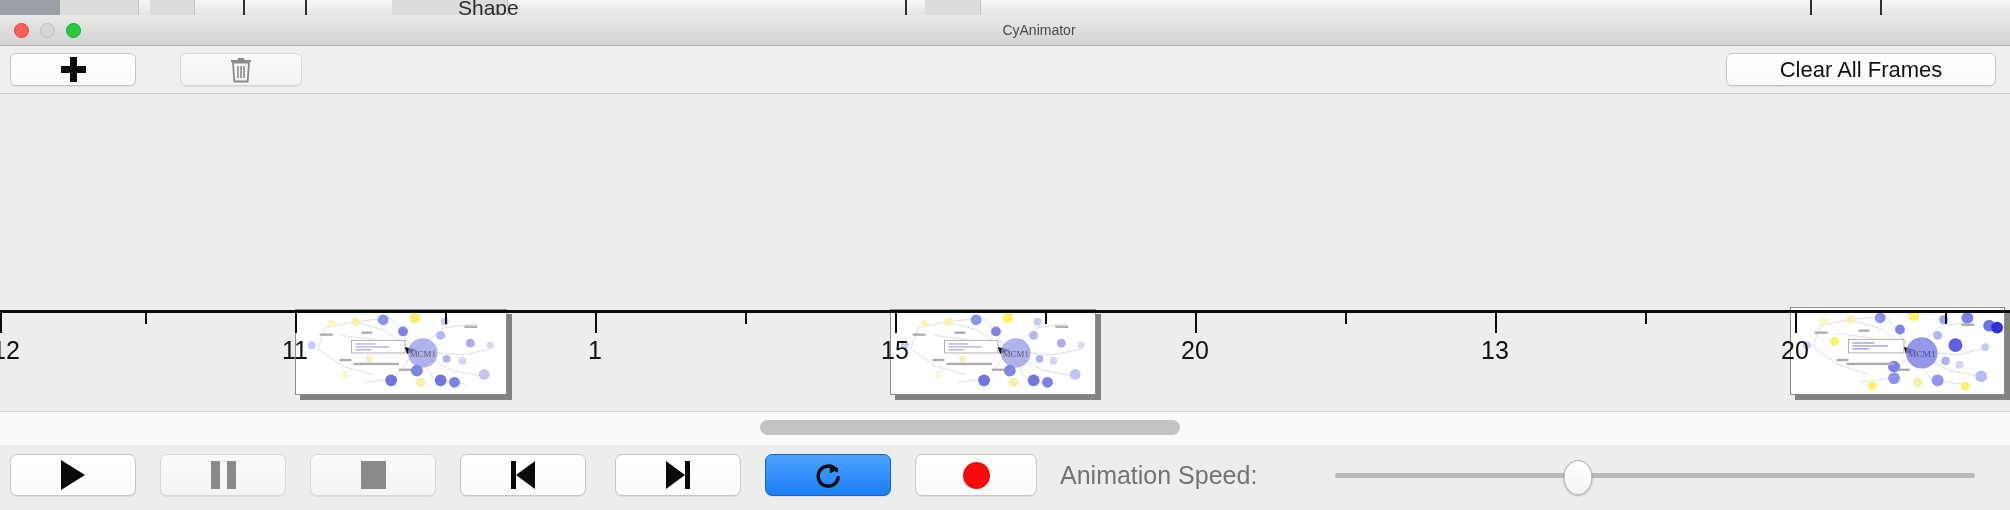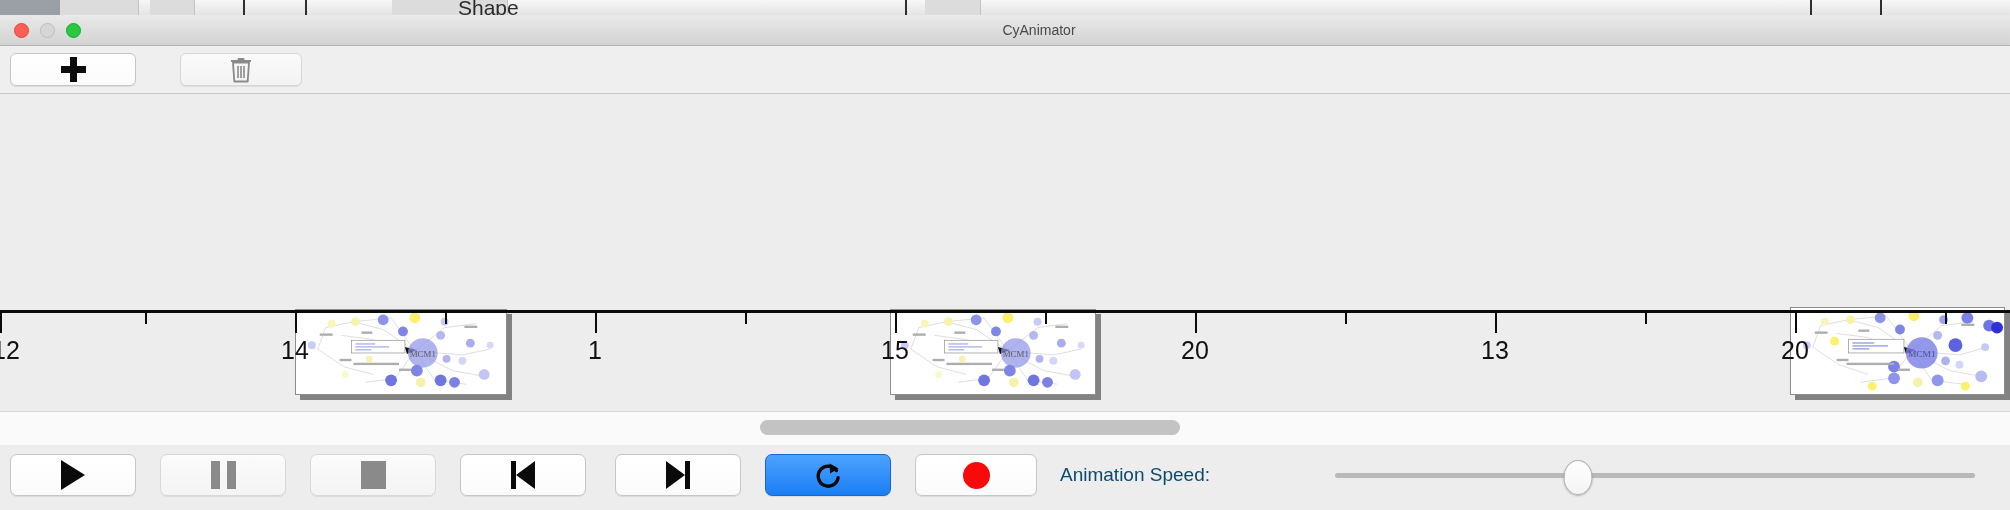--- a/index.html
+++ b/index.html
@@ -127,21 +127,21 @@
   .icon-pause i{display:block;width:9px;height:28px;background:#8a8a8a;}
   .icon-stop{width:25px;height:28px;background:#8a8a8a;}
   .icon-prev,.icon-next{display:flex;align-items:center;}
   .icon-prev i,.icon-next i{display:block;width:5px;height:28px;background:#0a0a0a;}
   .icon-prev b{display:block;width:0;height:0;border-right:19px solid #0a0a0a;border-top:14px solid transparent;border-bottom:14px solid transparent;}
   .icon-next b{display:block;width:0;height:0;border-left:19px solid #0a0a0a;border-top:14px solid transparent;border-bottom:14px solid transparent;}
   .icon-rec{width:27px;height:27px;border-radius:50%;background:#f60a0a;}
 
   .speed-label{
     position:absolute;top:9px;height:42px;line-height:42px;
-    font-size:19px;color:#0c4a6e;white-space:nowrap;
+    font-size:25px;color:#737373;white-space:nowrap;
   }
   .slider{position:absolute;top:9px;height:42px;}
   .slider-track{
     position:absolute;top:19px;left:0;right:0;height:5px;
     background:#b9b9b9;border-radius:3px;
   }
   .slider-knob{
     position:absolute;top:6px;width:27px;height:33px;border-radius:50%;
     background:linear-gradient(#ffffff,#f4f4f4);
     border:1px solid #b0b0b0;box-shadow:0 1px 2px rgba(0,0,0,.25);
@@ -179,20 +179,21 @@
   <div class="toolbar">
     <div class="btn btn-add">
       <span class="plus"></span>
     </div>
     <div class="btn btn-del dim">
       <svg class="trash" viewBox="0 0 24 27">
         <path d="M2 5h20M9.5 5V3h5v2M4 6.5h16l-1.3 19H5.3z" fill="none" stroke="#8a8a8a" stroke-width="1.8" stroke-linejoin="round"></path>
         <path d="M9 10v12M12 10v12M15 10v12" stroke="#8a8a8a" stroke-width="1.6"></path>
       </svg>
     </div>
+    <div class="btn btn-clear">Clear All Frames</div>
   </div>
 
   <div class="timeline">
 
     <div class="frame" style="left:295px;top:215px;width:212px;height:86px;">
       <svg viewBox="0 0 212 86" preserveAspectRatio="none">
         <g stroke="#c2c2c2" stroke-width=".55" fill="none">
           <path d="M30 18 L58 12 M30 18 L22 40 M58 12 L88 20 M88 20 L120 42 M120 42 L150 18 M150 18 L182 14 M120 42 L168 46 M168 46 L196 40 M120 42 L100 70 M100 70 L70 74 M120 42 L140 72 M140 72 L172 76 M58 12 L96 8 M96 8 L120 42 M22 40 L48 58 M48 58 L78 66 M120 42 L158 62 M158 62 L190 68 M120 42 L76 30 M76 30 L46 26"></path>
         </g>
         <rect x="56" y="31" width="54" height="13" fill="#ffffff" stroke="#8f8f8f" stroke-width=".7"></rect>
@@ -346,21 +347,21 @@
 
     <div class="tick minor" style="left:145px;"></div>
     <div class="tick minor" style="left:445px;"></div>
     <div class="tick minor" style="left:745px;"></div>
     <div class="tick minor" style="left:1045px;"></div>
     <div class="tick minor" style="left:1345px;"></div>
     <div class="tick minor" style="left:1645px;"></div>
     <div class="tick minor" style="left:1945px;"></div>
 
     <div class="tick-label" style="left:6px;">12</div>
-    <div class="tick-label" style="left:295px;">14</div>
+    <div class="tick-label" style="left:295px;">11</div>
     <div class="tick-label" style="left:595px;">1</div>
     <div class="tick-label" style="left:895px;">15</div>
     <div class="tick-label" style="left:1195px;">20</div>
     <div class="tick-label" style="left:1495px;">13</div>
     <div class="tick-label" style="left:1795px;">20</div>
 
   </div>
 
   <div class="hscroll">
     <div class="hthumb" style="left:760px;width:420px;"></div>

